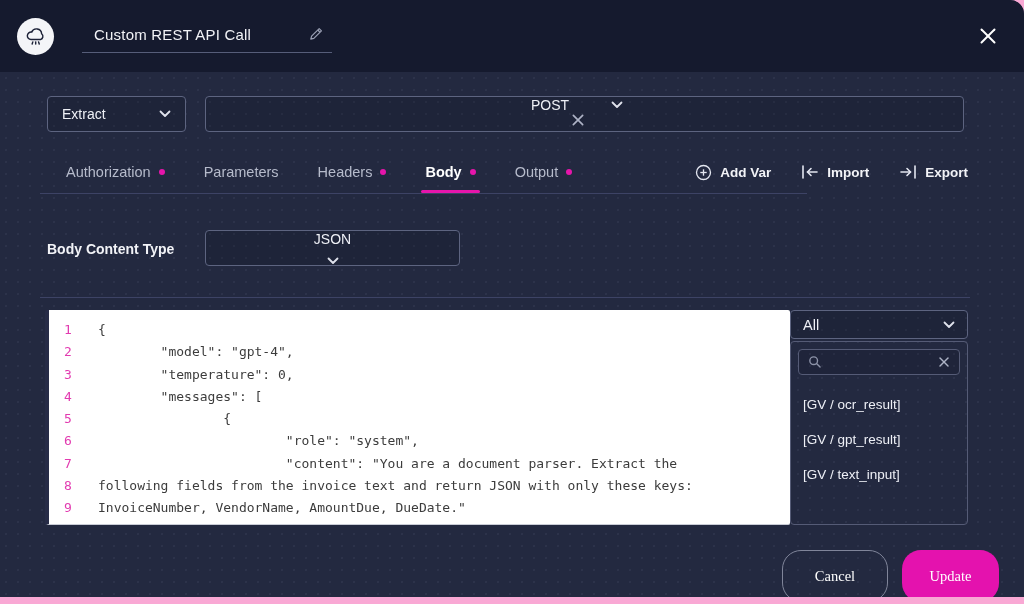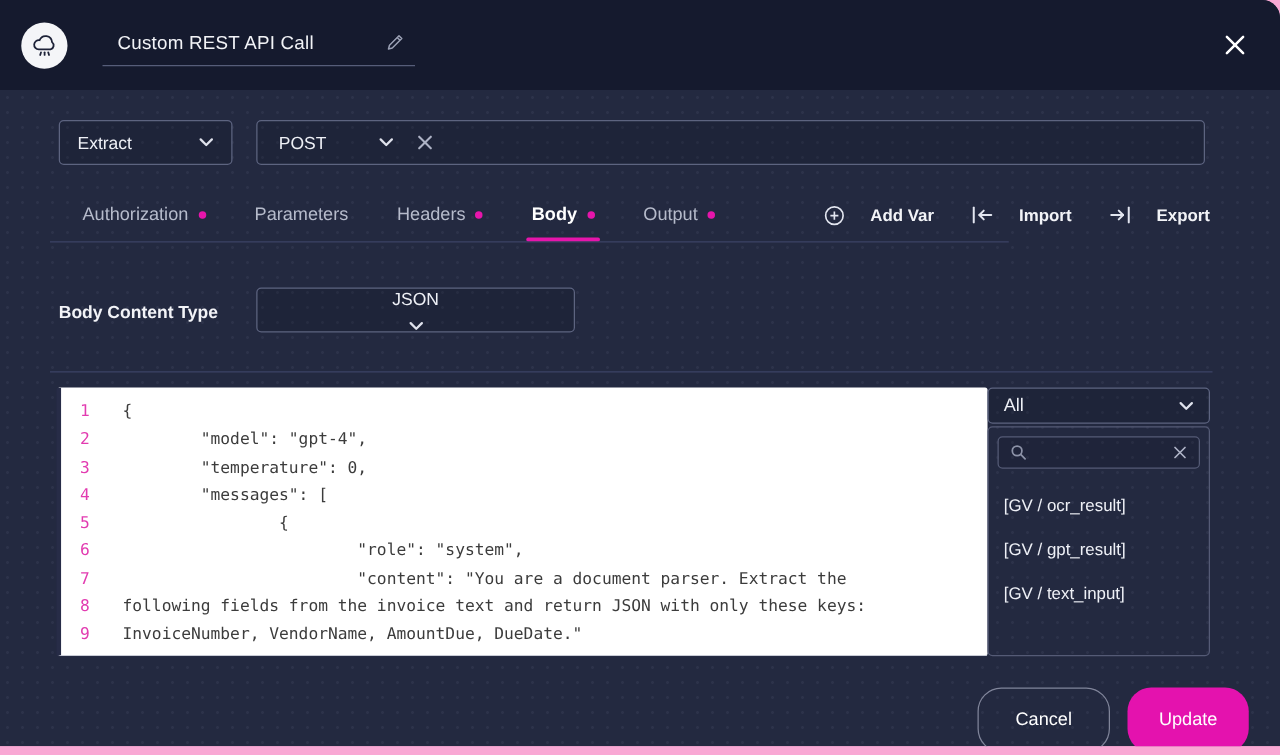--- a/index.html
+++ b/index.html
@@ -32,35 +32,35 @@
   .close-btn { margin-left:auto; cursor:pointer; display:flex; align-items:center; }
 
   
   .row1 { position:absolute; top:96px; left:47px; }
   .select-box, .url-box {
     height:36px; border:1px solid #5d6480; border-radius:4px;
     display:flex; align-items:center; color:#eef0f6; font-size:14px;
     background:rgba(12,15,30,0.18);
   }
   .select-static { position:absolute; left:0; top:0; width:139px; padding:0 14px; justify-content:space-between; }
-  .url-box { position:absolute; left:158px; top:0; width:759px; padding:0 14px 0 0; }
+  .url-box { position:absolute; left:158px; top:0; width:759px; padding:0 14px 0 0;flex-direction:column; }
   .method { display:flex; align-items:center; gap:42px; padding:0 18px 0 17px; flex:none; }
   .url-text { flex:1; color:#e9ebf2; font-size:13.5px; letter-spacing:0.2px; }
   .url-clear { display:flex; align-items:center; cursor:pointer; }
 
   
   .tabs-divider { position:absolute; top:193px; left:40px; width:767px; height:1px; background:#3d4365; }
   .tabs { position:absolute; top:151px; left:65px; height:42px; display:flex; gap:37px; }
   .tab { position:relative; display:flex; align-items:center; gap:8px; color:#b6bbcb; font-size:14.5px; cursor:pointer; padding:0 1px; }
   .tab .dot { width:6px; height:6px; border-radius:50%; background:#e615ab; display:inline-block; }
   .tab.active { color:#ffffff; font-weight:bold; }
   .tab.active::after { content:""; position:absolute; left:-3px; right:-3px; bottom:0; height:3px; background:#e615ab; border-radius:2px; }
 
   .toolbar { position:absolute; top:151px; height:42px; right:56px; display:flex; align-items:center; gap:30px; }
-  .tool-item { display:flex; align-items:center; gap:20px; color:#f2f3f7; font-size:13.5px; font-weight:bold; cursor:pointer; }
+  .tool-item { display:flex; align-items:center; gap:8px; color:#f2f3f7; font-size:13.5px; font-weight:bold; cursor:pointer; }
 
   
   .ct-label { position:absolute; top:241px; left:47px; color:#f2f3f7; font-size:14px; font-weight:bold; }
   .ct-select { position:absolute; top:230px; left:205px; width:255px; padding:0 16px; justify-content:space-between;flex-direction:column; }
 
   .divider2 { position:absolute; top:297px; left:40px; width:930px; height:1px; background:#3d4365; }
 
   
   .editor {
     position:absolute; top:310px; left:45px; width:745px; height:215px;
@@ -82,21 +82,21 @@
     width:162px; height:26px; margin:0 auto; border:1px solid #555b76; border-radius:4px;
     display:flex; align-items:center; padding:0 9px; gap:6px; background:rgba(12,15,30,0.15);
   }
   .search-input { flex:1; background:transparent; border:none; outline:none; color:#eef0f6; font-size:13px; min-width:0; font-family:"Liberation Sans",sans-serif; }
   .var-list { margin-top:12px; }
   .var-item { height:35px; display:flex; align-items:center; padding-left:12px; color:#eef0f6; font-size:13.5px; cursor:pointer; }
 
   
   .footer-btns { position:absolute; top:550px; right:25px; display:flex; gap:14px; }
   .btn { height:52px; border-radius:19px; display:flex; align-items:center; justify-content:center;
-         font-size:14.5px; cursor:pointer; font-family:Liberation Sans, sans-serif; }
+         font-size:14.5px; cursor:pointer; font-family:Liberation Serif, serif; }
   .btn-cancel { width:106px; border:1px solid #80859a; color:#ffffff; background:transparent; }
   .btn-update { width:97px; background:#e412ae; color:#ffffff; border:none; }
 </style>
 </head>
 <body>
 
 <div class="page">
   <div class="modal">
 
     <div class="header">

